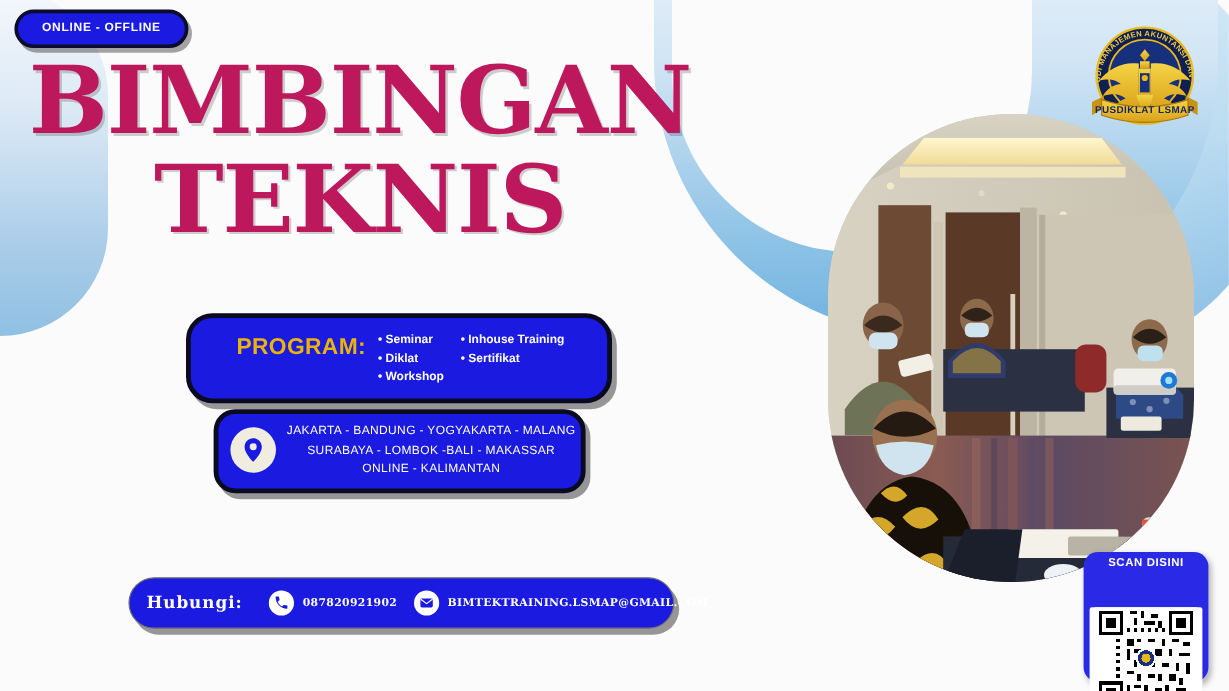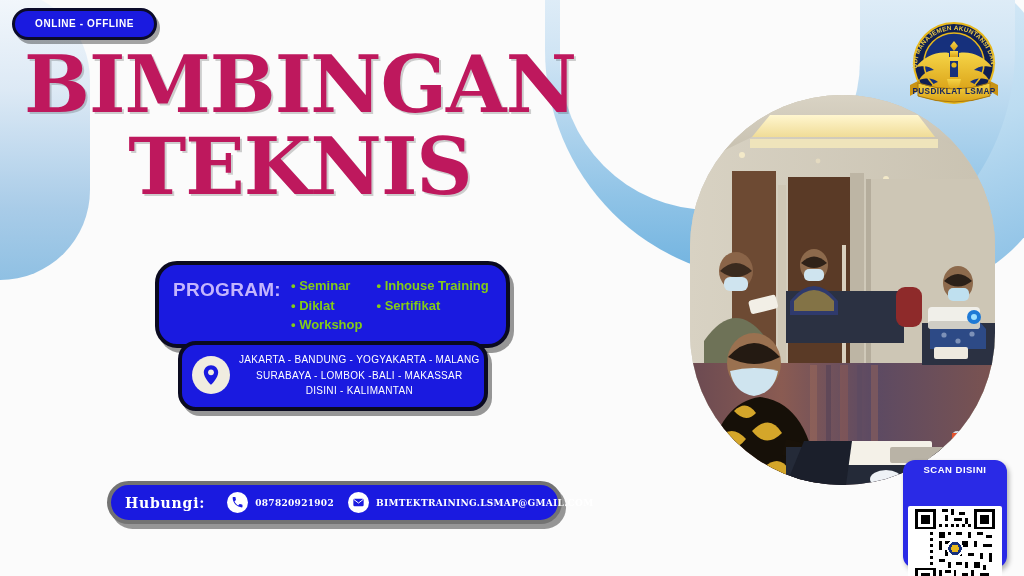--- a/index.html
+++ b/index.html
@@ -70,27 +70,27 @@
     position:absolute; left:155px; top:261px;
     width:355px;
     background:#1a1ae0;
     border:4px solid #0a0a20;
     border-radius:22px;
     box-shadow:4px 5px 0 rgba(0,0,0,0.40);
     padding:8px 12px 10px 14px;
     display:flex; align-items:flex-start; gap:10px;
   }
   .program-label {
-    color:#c4b5fd; font-weight:bold; font-size:19px;
-    letter-spacing:0.3px; padding-top:6px; white-space:nowrap;
+    color:#eab308; font-weight:bold; font-size:19px;
+    letter-spacing:0.3px; padding-top:6px; white-space:nowrap;margin-left:24px;
   }
   .program-cols { display:flex; gap:14px; padding-top:4px; }
   .program-col { display:flex; flex-direction:column; gap:2px; }
   .program-item {
-    color:#84cc16; font-size:13px; font-weight:bold;
+    color:#ffffff; font-size:10px; font-weight:bold;
     white-space:nowrap; line-height:1.35;
   }
   .program-item::before { content:"• "; }
 
   
   .location-box {
     position:absolute; left:178px; top:341px;
     width:310px;
     background:#1a1ae0;
     border:4px solid #0a0a20;
@@ -108,21 +108,21 @@
   .location-line {
     color:#ffffff; font-size:10px; letter-spacing:0.3px;
     line-height:1.55; white-space:nowrap;
   }
 
   
   .contact-bar {
     position:absolute; left:107px; top:481px;
     width:455px; height:43px;
     background:#1a1ae0;
-    border:4px solid #737373;
+    border:1px solid #737373;
     border-radius:24px;
     box-shadow:4px 5px 0 rgba(0,0,0,0.40);
     display:flex; align-items:center; padding:0 14px; gap:14px;
   }
   .contact-label {
     color:#ffffff; font-family:"DejaVu Serif", serif;
     font-weight:bold; font-size:14px; letter-spacing:0.8px;
     margin-right:8px;
   }
   .contact-item { display:flex; align-items:center; gap:7px; }
@@ -206,21 +206,21 @@
 <div class="location-box">
   <div class="pin-wrap">
     <svg viewBox="0 0 24 24" width="24" height="24" aria-hidden="true">
       <path d="M12 2.2c-4 0-7.2 3.2-7.2 7.2 0 5.4 7.2 12.4 7.2 12.4s7.2-7 7.2-12.4c0-4-3.2-7.2-7.2-7.2z" fill="#1a1ae0"></path>
       <circle cx="12" cy="9.3" r="2.9" fill="#f0ece0"></circle>
     </svg>
   </div>
   <div class="location-lines">
     <div class="location-line">JAKARTA - BANDUNG - YOGYAKARTA - MALANG</div>
     <div class="location-line">SURABAYA - LOMBOK -BALI - MAKASSAR</div>
-    <div class="location-line">DISINI - KALIMANTAN</div>
+    <div class="location-line">ONLINE - KALIMANTAN</div>
   </div>
 </div>
 
 <div class="contact-bar">
   <div class="contact-label">Hubungi:</div>
 
   <div class="contact-item">
     <span class="circ-icon">
       <svg viewBox="0 0 24 24" width="13" height="13" aria-hidden="true">
         <path d="M6.6 10.8c1.4 2.8 3.8 5.1 6.6 6.6l2.2-2.2c.3-.3.7-.4 1.1-.3 1.2.4 2.4.6 3.7.6.6 0 1 .4 1 1V20c0 .6-.4 1-1 1C11.2 21 3 12.8 3 2.9c0-.6.4-1 1-1h3.5c.6 0 1 .4 1 1 0 1.3.2 2.5.6 3.7.1.4 0 .8-.3 1.1l-2.2 2.1z" fill="#1a1ae0"></path>

